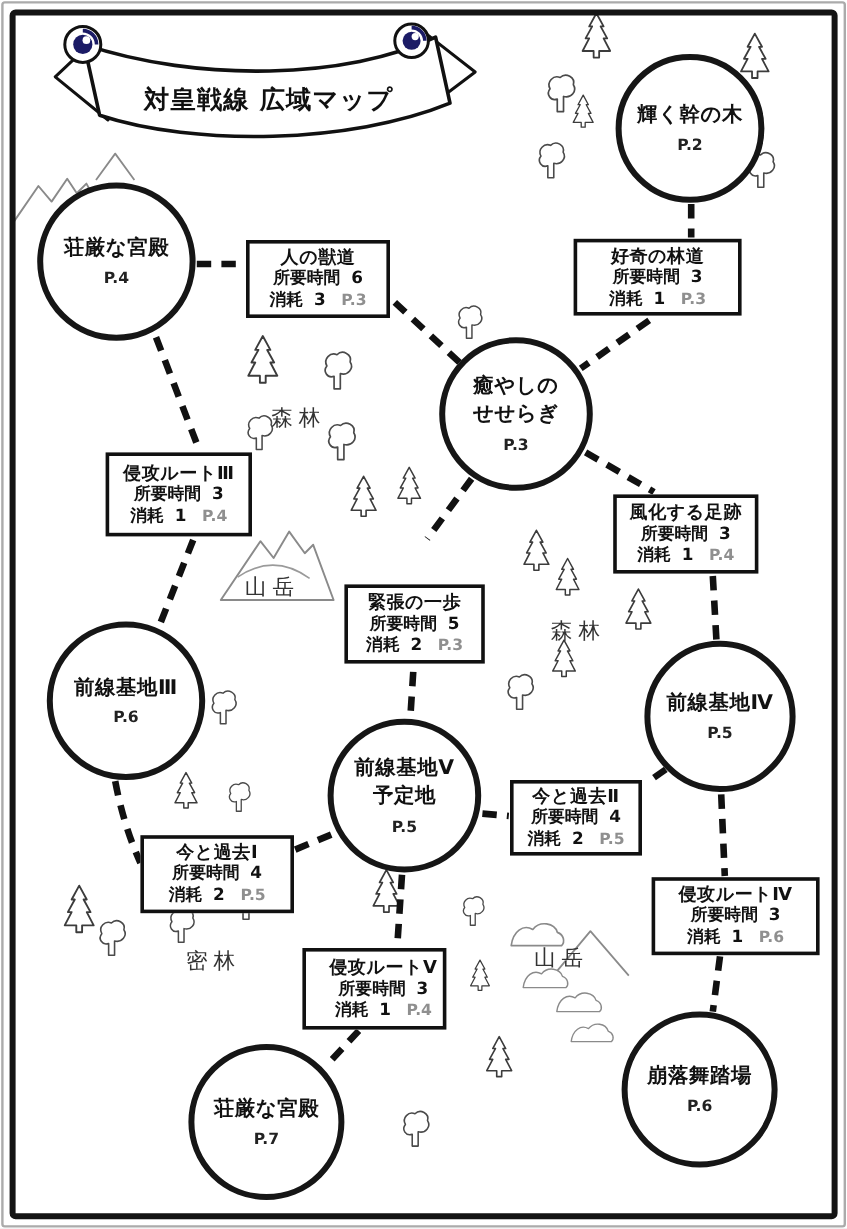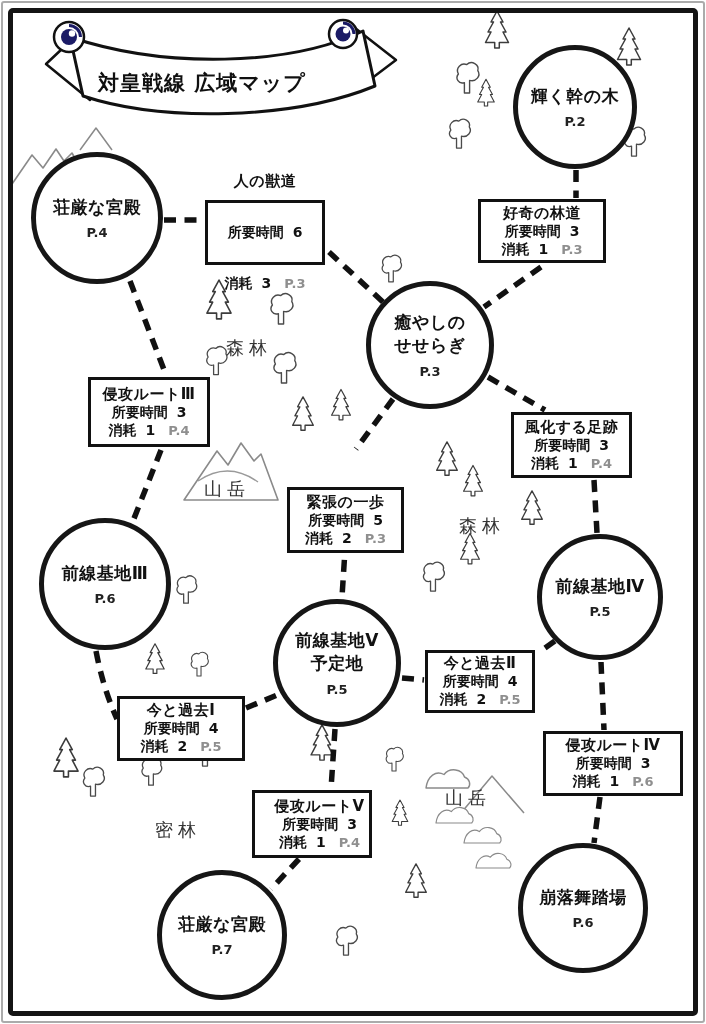--- a/index.html
+++ b/index.html
@@ -15,21 +15,21 @@
   .node-name{font-size:17px;font-weight:600;line-height:1.35;white-space:pre-line;letter-spacing:.5px;color:#111;}
   .node-page{font-size:13px;font-weight:600;color:#222;margin-top:7px;}
   .route{position:absolute;background:#fff;border:3px solid #111;box-sizing:border-box;
          display:flex;flex-direction:column;align-items:center;justify-content:center;
          padding:3px 2px;line-height:1.28;}
   .route-name{font-size:15px;font-weight:600;letter-spacing:.5px;}
   .route-row{font-size:14px;font-weight:600;display:flex;gap:9px;align-items:baseline;}
   .route-page{font-size:13px;font-weight:600;color:#8f8f8f;margin-left:4px;}
   .area-label{position:absolute;transform:translate(-50%,-50%);font-size:18px;color:#333;
               letter-spacing:5px;white-space:nowrap;}
-  .banner-title{position:absolute;left:98px;top:69px;width:252px;
+  .banner-title{position:absolute;left:98px;top:69px;width:252px;text-align:center;
                 font-size:21px;font-weight:bold;letter-spacing:1px;color:#101010;}
 </style>
 </head>
 <body>
 
 <div class="page">
 
   <svg class="decor" width="706" height="1024" viewBox="0 0 706 1024">
     <defs>
       <g id="tree-c">
@@ -125,21 +125,21 @@
   </svg>
 
   <div class="outer-frame"></div>
   <div class="inner-frame"></div>
 
   <div class="banner-title">対皇戦線 広域マップ</div>
 
   <div class="area-label" style="left:249px;top:348px;">森林</div>
   <div class="area-label" style="left:227px;top:489px;">山岳</div>
   <div class="area-label" style="left:482px;top:526px;">森林</div>
-  <div class="area-label" style="left:178px;top:830px;">密林</div>
+  <div class="area-label" style="left:178px;top:801px;">密林</div>
   <div class="area-label" style="left:468px;top:798px;">山岳</div>
 
   <div class="node" style="left:513px;top:45px;width:124px;height:124px;">
     <div class="node-name">輝く幹の木</div>
     <div class="node-page">P.2</div>
   </div>
   <div class="node" style="left:31px;top:152px;width:132px;height:132px;">
     <div class="node-name">荘厳な宮殿</div>
     <div class="node-page">P.4</div>
   </div>
@@ -163,33 +163,33 @@
   </div>
   <div class="node" style="left:157px;top:870px;width:130px;height:130px;">
     <div class="node-name">荘厳な宮殿</div>
     <div class="node-page">P.7</div>
   </div>
   <div class="node" style="left:518px;top:843px;width:130px;height:130px;">
     <div class="node-name">崩落舞踏場</div>
     <div class="node-page">P.6</div>
   </div>
 
-  <div class="route" style="left:205px;top:200px;width:120px;height:65px;gap:33px;">
+  <div class="route" style="left:205px;top:200px;width:120px;height:65px;">
     <div class="route-name">人の獣道</div>
     <div class="route-row">
         <span>所要時間</span>
         <span>6</span>
       </div>
     <div class="route-row">
         <span>消耗</span>
         <span>3</span>
         <span class="route-page">P.3</span>
       </div>
   </div>
-  <div class="route" style="left:478px;top:199px;width:128px;height:64px;">
+  <div class="route" style="left:478px;top:199px;width:140px;height:64px;">
     <div class="route-name">好奇の林道</div>
     <div class="route-row">
         <span>所要時間</span>
         <span>3</span>
       </div>
     <div class="route-row">
         <span>消耗</span>
         <span>1</span>
         <span class="route-page">P.3</span>
       </div>

